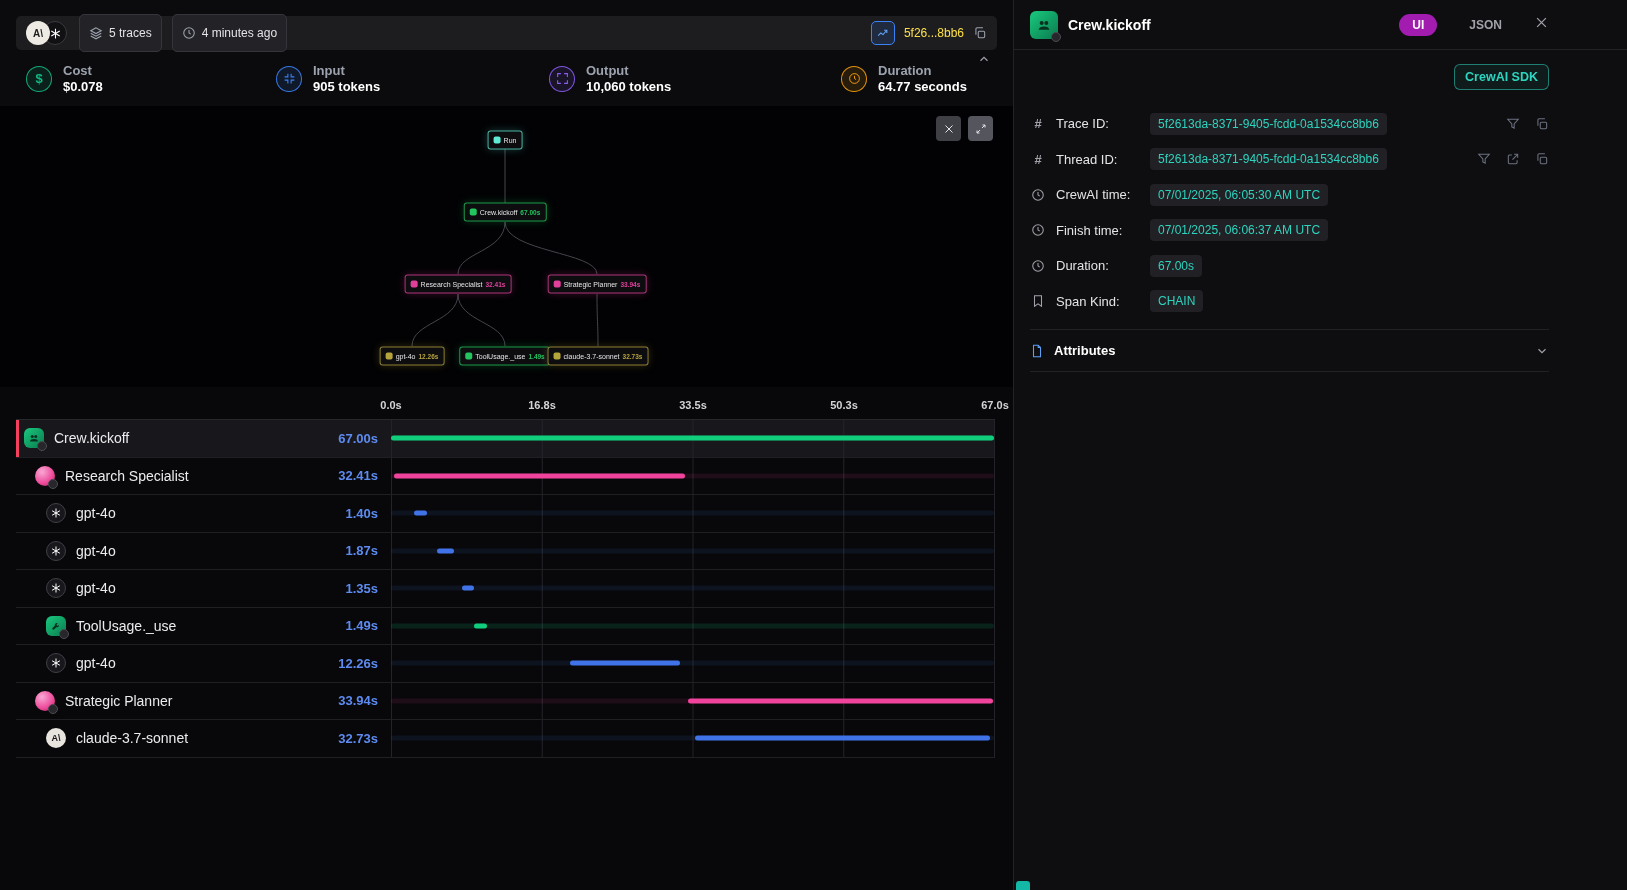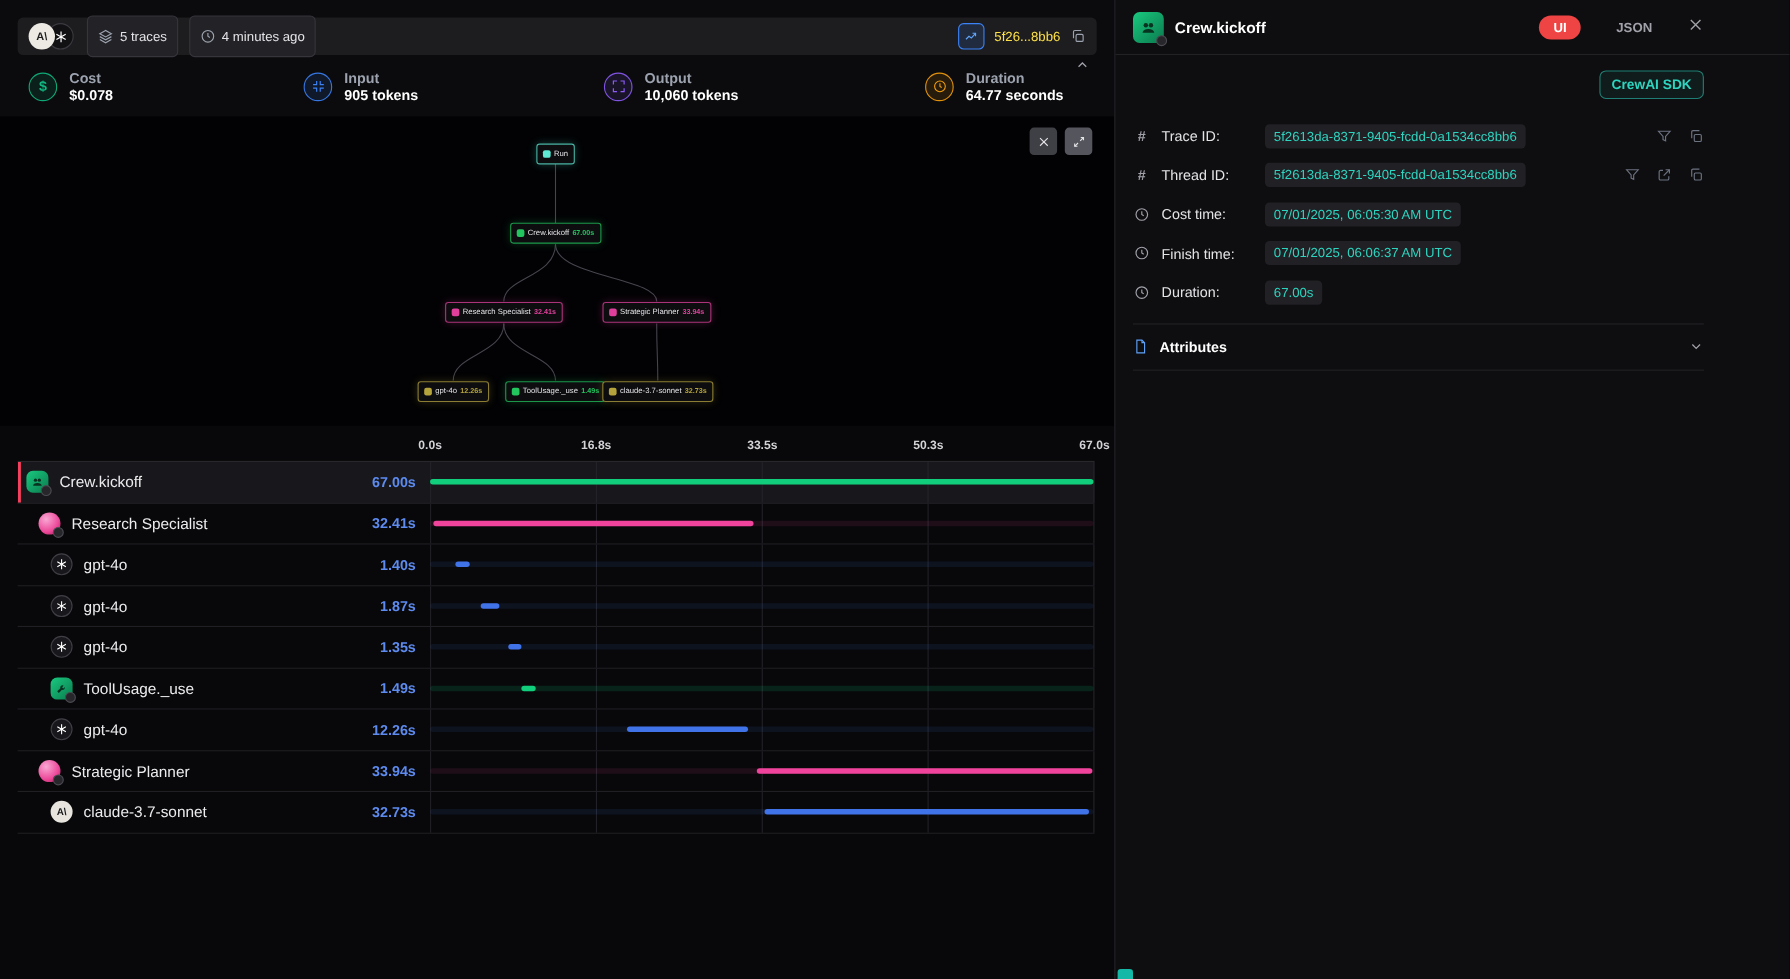--- a/index.html
+++ b/index.html
@@ -57,21 +57,21 @@
   .ic-crew{border-radius:6px;background:linear-gradient(135deg,#19c97f,#0b7a4e);color:#06321f}
   .ic-agent{background:radial-gradient(circle at 35% 30%,#f9a8d4,#ec4899 60%,#9d174d)}
   .ic-openai{background:#18181c;border:1px solid #3f3f46;color:#fff}
   .ic-anthropic{background:#e8e5de;color:#17171a;font-size:9px;font-weight:700}
   .sub{position:absolute;right:-3px;bottom:-3px;width:10px;height:10px;border-radius:50%;background:#26262b;border:1.5px solid #4b4b52}
   .ic-big{width:28px;height:28px}
   .ic-big .svgi{width:16px;height:16px}
   .sidebar{flex:1;background:#0e0e10;border-left:1px solid #232327;position:relative;display:flex;flex-direction:column}
   .sb-header{height:50px;display:flex;align-items:center;gap:10px;padding:0 78px 0 16px;border-bottom:1px solid #222226}
   .sb-title{font-size:14px;font-weight:700;color:#fff}
-  .pill{margin-left:auto;background:#ef4444;color:#fff;border-radius:999px;padding:4px 13px;font-size:12px;font-weight:700;cursor:pointer}
+  .pill{margin-left:auto;background:#a21caf;color:#fff;border-radius:999px;padding:4px 13px;font-size:12px;font-weight:700;cursor:pointer}
   .tab-json{color:#a1a1aa;font-size:12px;font-weight:700;margin-left:22px;cursor:pointer}
   .sb-close{margin-left:22px;color:#a1a1aa;cursor:pointer}
   .sb-close .svgi{width:15px;height:15px}
   .sb-body{padding:14px 78px 0 16px}
   .sdk-row{display:flex;justify-content:flex-end;margin:0 0 16px}
   .sdk-badge{color:#2dd4bf;border:1px solid rgba(45,212,191,.55);background:rgba(45,212,191,.07);padding:5px 10px;border-radius:6px;font-size:12.5px;font-weight:700}
   .field{display:flex;align-items:center;height:35.5px;gap:10px}
   .f-icon{width:16px;color:#a1a1aa;display:grid;place-items:center;font-size:13px;font-weight:700}
   .f-icon .svgi{width:14px;height:14px}
   .f-label{font-size:13px;color:#e4e4e7;min-width:84px}
@@ -503,21 +503,21 @@
    </div>
           <div class="field">
      <span class="f-icon">
               <span class="svgi">
                 <svg viewBox="0 0 24 24" fill="none" stroke="currentColor" stroke-width="1.8">
                   <circle cx="12" cy="12" r="9"></circle>
                   <path d="M12 7v5l3 2"></path>
                 </svg>
               </span>
             </span>
-     <span class="f-label">Cost time:</span>
+     <span class="f-label">CrewAI time:</span>
      <span class="f-value">07/01/2025, 06:05:30 AM UTC</span>
 
    </div>
           <div class="field">
      <span class="f-icon">
               <span class="svgi">
                 <svg viewBox="0 0 24 24" fill="none" stroke="currentColor" stroke-width="1.8">
                   <circle cx="12" cy="12" r="9"></circle>
                   <path d="M12 7v5l3 2"></path>
                 </svg>
@@ -531,20 +531,32 @@
      <span class="f-icon">
               <span class="svgi">
                 <svg viewBox="0 0 24 24" fill="none" stroke="currentColor" stroke-width="1.8">
                   <circle cx="12" cy="12" r="9"></circle>
                   <path d="M12 7v5l3 2"></path>
                 </svg>
               </span>
             </span>
      <span class="f-label">Duration:</span>
      <span class="f-value">67.00s</span>
+
+   </div>
+          <div class="field">
+     <span class="f-icon">
+              <span class="svgi">
+                <svg viewBox="0 0 24 24" fill="none" stroke="currentColor" stroke-width="1.8">
+                  <path d="M6 3h12v18l-6-4-6 4V3z"></path>
+                </svg>
+              </span>
+            </span>
+     <span class="f-label">Span Kind:</span>
+     <span class="f-value">CHAIN</span>
 
    </div>
         </div>
       <div class="attrs">
         <span class="svgi file">
             <svg viewBox="0 0 24 24" fill="none" stroke="currentColor" stroke-width="1.8">
               <path d="M6 2h8l4 4v16H6z"></path>
               <path d="M14 2v4h4"></path>
             </svg>
           </span>

